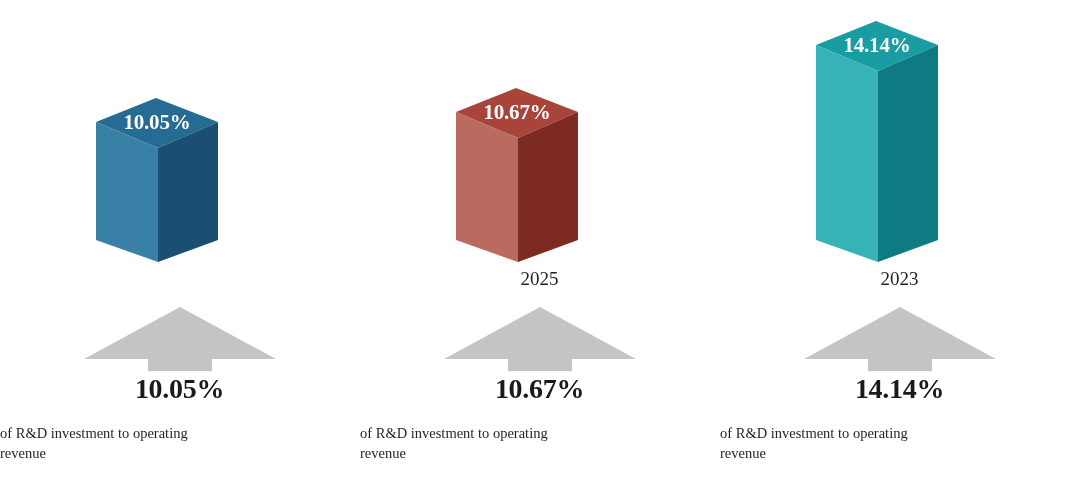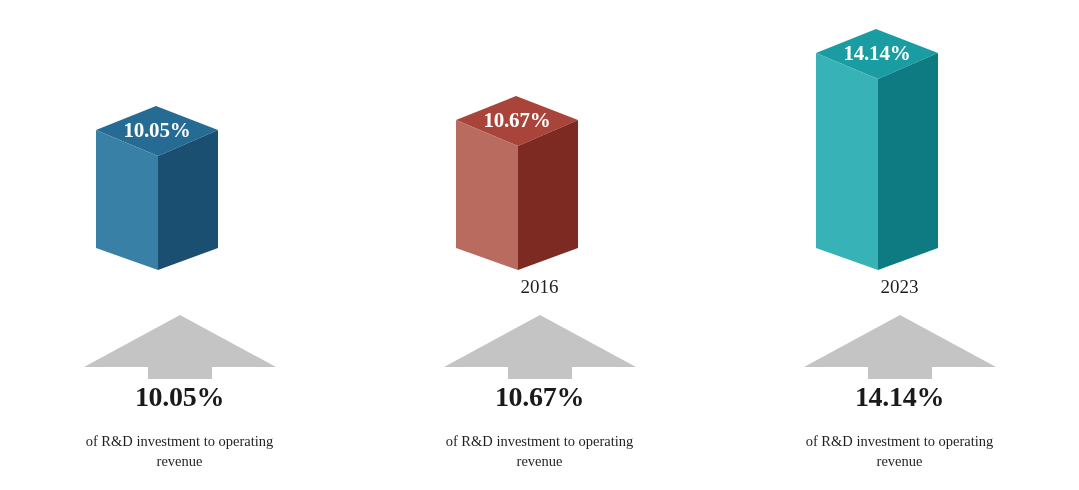--- a/index.html
+++ b/index.html
@@ -4,21 +4,21 @@
 <style>
   html,body{margin:0;padding:0;}
   body{
     width:1079px;height:490px;
     background:#ffffff;
     font-family:"Liberation Serif",serif;
     overflow:hidden;
   }
   .board{position:relative;width:1079px;height:490px;}
 
-  .col{position:absolute;top:8px;width:359px;height:364px;}
+  .col{position:absolute;top:0;width:359px;height:364px;}
   .col-0{left:0;}
   .col-1{left:360px;}
   .col-2{left:720px;}
 
   
   .bar-zone{position:absolute;left:0;top:0;width:359px;height:266px;}
   .bar-svg{position:absolute;left:0;top:0;}
   .bar-label{
     position:absolute;
     width:160px;
@@ -51,21 +51,20 @@
     font-size:28px;
     font-weight:bold;
     color:#1a1a1a;
     font-family:"Liberation Serif",serif;
     letter-spacing:-0.3px;
   }
 
   
   .caption{
     position:absolute;top:424px;left:0;width:359px;
-    text-align:center;
     font-size:14.5px;
     line-height:1.35;
     color:#231f20;
     font-family:"Liberation Serif",serif;
   }
 </style>
 </head>
 <body>
 
 <div class="board">
@@ -103,21 +102,21 @@
 
     <div class="bar-zone">
       <svg class="bar-svg" width="359" height="266" viewBox="0 0 359 266">
         <polygon points="96,112 156,88 218,112 158,138" fill="#a84439"></polygon>
         <polygon points="96,112 158,138 158,262 96,240" fill="#b96b60"></polygon>
         <polygon points="158,138 218,112 218,240 158,262" fill="#7d2b22"></polygon>
       </svg>
       <div class="bar-label" style="left:77px;top:100px;">10.67%</div>
     </div>
 
-    <div class="year">2016</div>
+    <div class="year">2025</div>
 
     <div class="arrow-wrap">
       <svg class="arrow-svg" width="200" height="68" viewBox="0 0 200 68">
         <polygon points="100,4 196,56 132,56 132,68 68,68 68,56 4,56" fill="#c4c4c4"></polygon>
       </svg>
     </div>
 
     <div class="pct">10.67%</div>
 
     <div class="caption">

